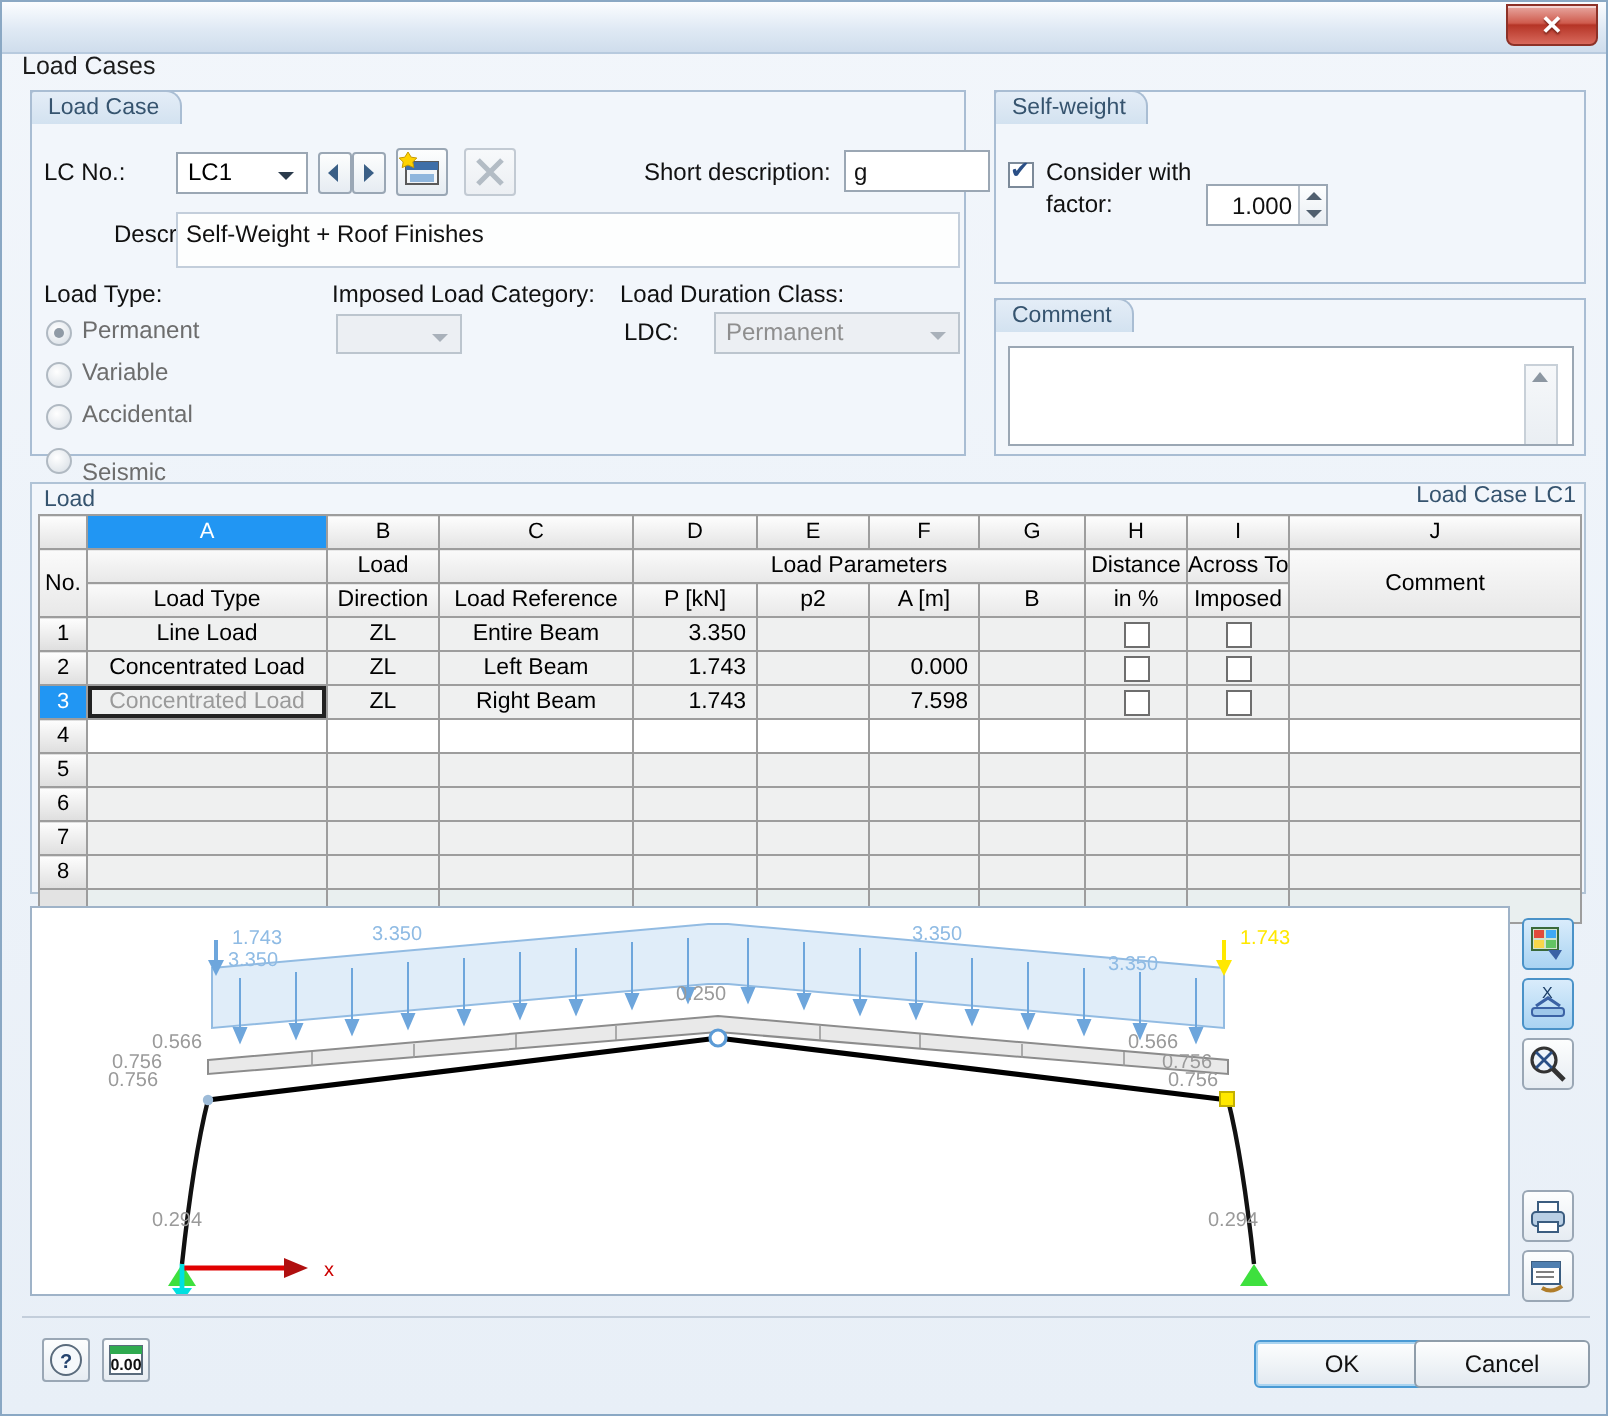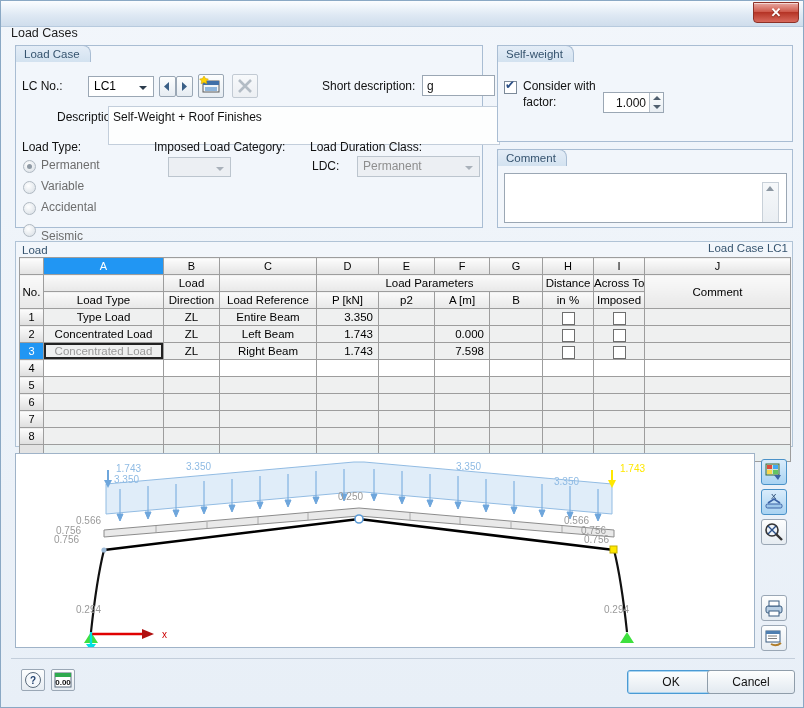--- a/index.html
+++ b/index.html
@@ -148,34 +148,34 @@
       <div class="sbtn disabled" style="left:216px;top:12px;width:26px;height:24px;">
         <svg width="24" height="22" viewBox="0 0 24 22">
           <path d="M6 5 L18 17 M18 5 L6 17" stroke="#b3bcc5" stroke-width="2.6" fill="none"></path>
         </svg>
       </div>
 
       <div class="lbl" style="left:306px;top:17px;">Short description:</div>
       <div class="txtbox" style="left:406px;top:13px;width:73px;height:21px;">g</div>
 
       <div class="lbl" style="left:6px;top:48px;margin-left:35px;">Description:</div>
-      <div class="txtbox flat" style="left:72px;top:44px;width:392px;height:39px;margin-left:20px;">Self-Weight + Roof Finishes</div>
+      <div class="txtbox flat" style="left:72px;top:44px;width:392px;height:28px;">Self-Weight + Roof Finishes</div>
 
       <div class="lbl" style="left:6px;top:78px;">Load Type:</div>
 
       <div class="radio on" style="left:7px;top:98px;"></div>
       <div class="lbl dim" style="left:25px;top:96px;">Permanent</div>
       <div class="radio" style="left:7px;top:119px;"></div>
       <div class="lbl dim" style="left:25px;top:117px;">Variable</div>
       <div class="radio" style="left:7px;top:140px;"></div>
       <div class="lbl dim" style="left:25px;top:138px;">Accidental</div>
       <div class="radio" style="left:7px;top:162px;"></div>
       <div class="lbl dim" style="left:25px;top:167px;text-decoration:underline;">Seismic</div>
 
-      <div class="lbl" style="left:138px;top:78px;">Imposed Load Category:</div>
+      <div class="lbl" style="left:150px;top:78px;">Imposed Load Category:</div>
       <div class="combo disabled" style="left:152px;top:95px;width:63px;height:20px;">
         <span></span>
         <span class="arrow"></span>
       </div>
 
       <div class="lbl" style="left:294px;top:78px;">Load Duration Class:</div>
       <div class="lbl" style="left:296px;top:97px;">LDC:</div>
       <div class="combo disabled" style="left:341px;top:94px;width:123px;height:21px;">
         <span>Permanent</span>
         <span class="arrow"></span>
@@ -259,21 +259,21 @@
         <td class="hdr2">P [kN]</td>
         <td class="hdr2">p2</td>
         <td class="hdr2">A [m]</td>
         <td class="hdr2">B</td>
         <td class="hdr2">in %</td>
         <td class="hdr2">Imposed</td>
       </tr>
 
       <tr>
         <td class="rowno">1</td>
-        <td class="cell">Type Load</td>
+        <td class="cell">Line Load</td>
         <td class="cell">ZL</td>
         <td class="cell">Entire Beam</td>
         <td class="cell num">3.350</td>
         <td class="cell num"></td>
         <td class="cell num"></td>
         <td class="cell num"></td>
         <td class="cell"><span class="chk grid" style="position:relative;display:inline-block;top:2px;"></span></td>
         <td class="cell"><span class="chk grid" style="position:relative;display:inline-block;top:2px;"></span></td>
         <td class="cell"></td>
       </tr>

